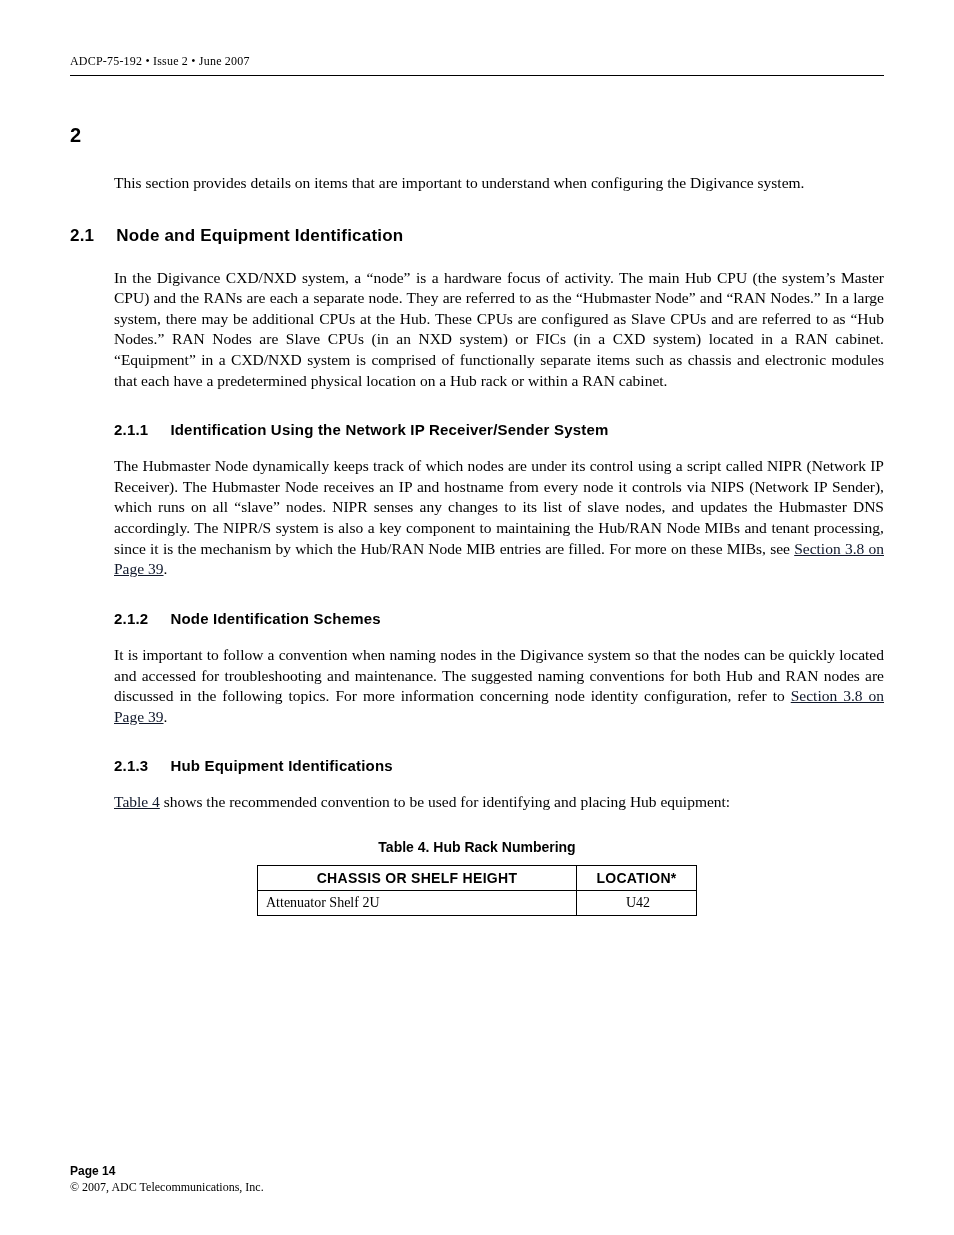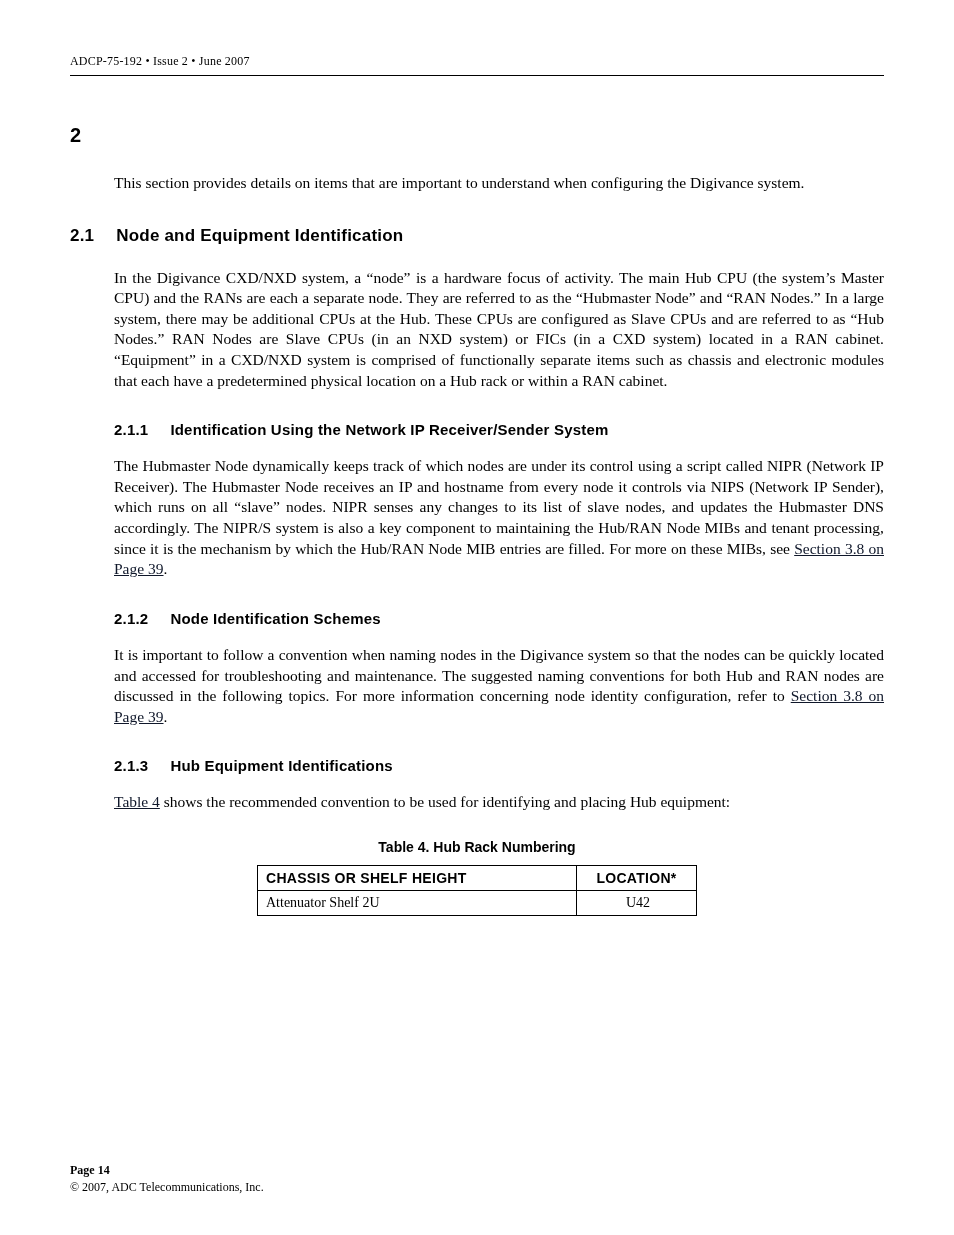--- a/index.html
+++ b/index.html
@@ -53,33 +53,33 @@
     width: 440px;
   }
   table.rack th, table.rack td {
     border: 1px solid #000;
     padding: 4px 8px;
     font-size: 14px;
   }
   table.rack th {
     font-family: Arial, Helvetica, sans-serif;
     font-weight: 700;
-    text-align: left;
+    text-align: center;
     letter-spacing: 0.3px;
   }
   table.rack th.loc { text-align: center; width: 120px; }
   table.rack td.name { font-family: "Times New Roman", Times, serif; }
   table.rack td.loc { text-align: center; padding-left: 11px; }
   .footer {
     position: absolute;
     left: 70px;
     bottom: 40px;
   }
   .footer .pg {
-    font-family: Liberation Serif, serif;
+    font-family: Liberation Sans, sans-serif;
     font-weight: 700;
     font-size: 12px;
   }
   .footer .cp {
     font-size: 12px;
     margin-top: 2px;
   }
 </style>
 </head>
 <body>

